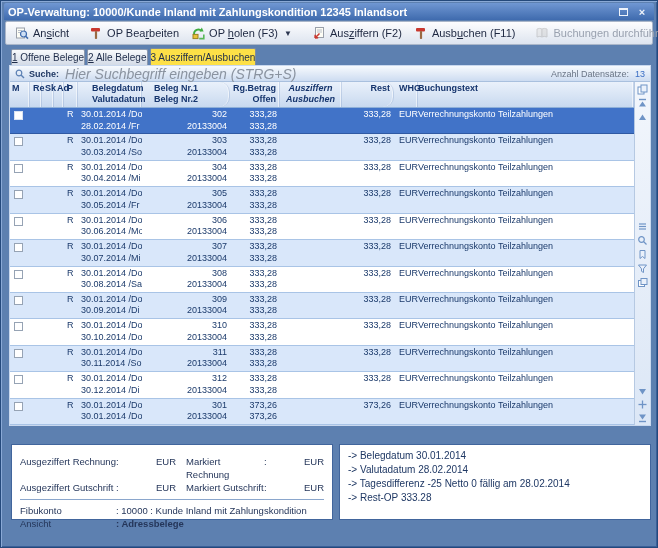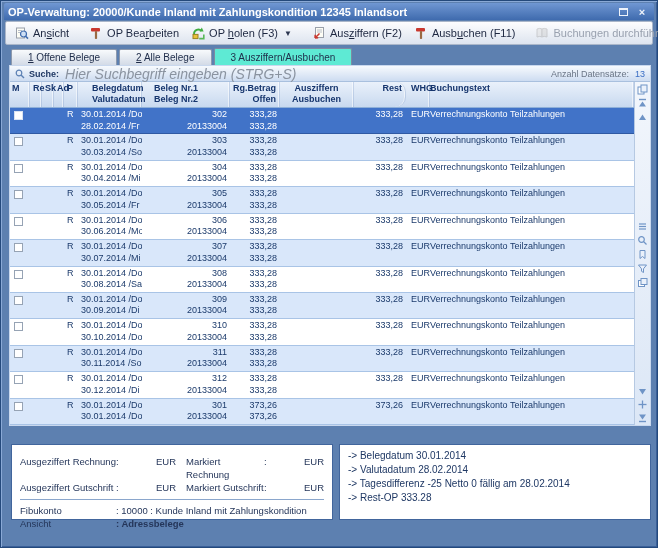--- a/index.html
+++ b/index.html
@@ -18,24 +18,24 @@
     background:linear-gradient(#fdfdfe,#dde4ef);border:1px solid #aab6c9;border-radius:2px;padding:0 3px;font-size:11px;color:#1d2740;}
   .tbtn{display:flex;align-items:center;gap:4px;padding:2px 6px;height:20px;border-radius:2px;white-space:nowrap;}
   .tbtn u{text-decoration:underline;}
   .tbtn.disabled{color:#99a1af;}
   .tbtn.disabled svg{opacity:.45;filter:grayscale(1);}
   .tsep{width:1px;height:17px;background:#b2bdce;box-shadow:1px 0 0 #ffffff;margin:0 4px;}
   .ddarrow{font-size:8px;color:#2b3650;margin-left:2px;}
   .ticon{width:14px;height:14px;flex:0 0 auto;}
   
   .tabs{position:absolute;left:10px;top:48px;display:flex;gap:2px;z-index:3;font-size:10px;color:#1e2c49;}
-  .tab{padding:2px 16px 1px;background:linear-gradient(#f8fafc,#d3dbe7);border:1px solid #8d99ad;border-bottom:none;
+  .tab{padding:2px 0 1px;background:linear-gradient(#f8fafc,#d3dbe7);border:1px solid #8d99ad;border-bottom:none;
     border-radius:2px 2px 0 0;height:16px;white-space:nowrap;}
   .tab u{text-decoration:underline;}
-  .tab.active{background:#5eead4;height:17px;border-color:#7d8ba1;margin-top:-1px;padding-top:3px;}
+  .tab.active{background:#fde047;height:17px;border-color:#7d8ba1;margin-top:-1px;padding-top:3px;}
   
   .grid-panel{position:absolute;left:8px;top:64px;width:642px;height:361px;background:#eef3fb;
     border:1px solid #c9d8ee;display:flex;flex-direction:column;overflow:hidden;}
   .search-row{height:16px;flex:0 0 auto;display:flex;align-items:center;gap:4px;padding:0 5px;
     background:linear-gradient(#f7fafd,#cddcf1);border-bottom:1px solid #a9c0de;font-size:9px;color:#1f3864;}
   .search-label{font-weight:bold;}
   .search-input{flex:1;border:none;background:transparent;font-size:14px;font-style:italic;color:#555;outline:none;
     font-family:"Liberation Sans",sans-serif;}
   .search-input::placeholder{color:#8a93a0;font-style:italic;}
   .count-label{color:#6b7686;}
@@ -58,23 +58,23 @@
   .row.shade{background:#d9e7fa;}
   .row.selected{background:#4173c8;color:#fff;border-bottom-color:#2f59a3;}
   .cell{padding:1px 3px;line-height:11.5px;overflow:hidden;}
   .cell .l1,.cell .l2{display:block;white-space:nowrap;}
   .cb{display:inline-block;width:9px;height:9px;border:1px solid #96a3b4;background:#fff;margin:2px 0 0 2px;}
   .row.selected .cb{border-color:#d9e3f2;}
   
   .c-cb{width:20px;padding-left:2px;}
   .c-re{width:12px;} .c-sk{width:12px;} .c-ad{width:10px;} .c-flag{width:14px;}
   .c-date{width:64px;}
-  .c-nr{width:88px;text-align:right;}
+  .c-nr{width:88px;text-align:right;border-radius:10px;}
   .c-bet{width:50px;text-align:right;}
-  .c-ausz{width:74px;text-align:right;}
+  .c-ausz{width:62px;text-align:right;font-style:italic;}
   .c-rest{width:52px;text-align:right;border-radius:10px;}
   .c-whg{width:24px;padding-left:5px;}
   .c-text{flex:1;padding-left:0;}
   .h-date{padding-left:14px;} .h-nr{text-align:left;padding-left:12px;} .h-ausz{text-align:center;}
   
   .summary-left{position:absolute;left:10px;top:443px;width:322px;height:76px;background:#fff;border:1px solid #41659c;
     font-size:9.5px;color:#25365a;padding:10px 8px 0;}
   .sumrow{display:flex;line-height:13px;}
   .sl1{width:96px;} .sc1{width:10px;} .sv1{flex:1;text-align:right;padding-right:4px;} .scur{width:24px;text-align:right;}
   .sl2{width:88px;padding-left:10px;} 
@@ -85,21 +85,21 @@
   .summary-right{position:absolute;left:338px;top:443px;width:312px;height:76px;background:#fff;border:1px solid #41659c;
     font-size:10px;color:#1f3864;padding:4px 8px;line-height:14px;}
   .summary-right div{white-space:nowrap;}
 </style>
 </head>
 <body>
 
 <div class="window">
 
   <div class="titlebar">
-    <span class="title">OP-Verwaltung: 20000/Kunde Inland mit Zahlungskondition 12345 Inlandsort</span>
+    <span class="title">OP-Verwaltung: 10000/Kunde Inland mit Zahlungskondition 12345 Inlandsort</span>
     <span class="tb-ctl">
         <span class="restore-box"></span>
       </span>
     <span class="tb-ctl close-x">×</span>
   </div>
 
   <div class="toolbar">
     <div class="tbtn">
       <svg class="ticon" viewBox="0 0 14 14">
         <rect x="1.5" y="2" width="8" height="10" fill="#fdfdf5" stroke="#9aa0aa"></rect>

